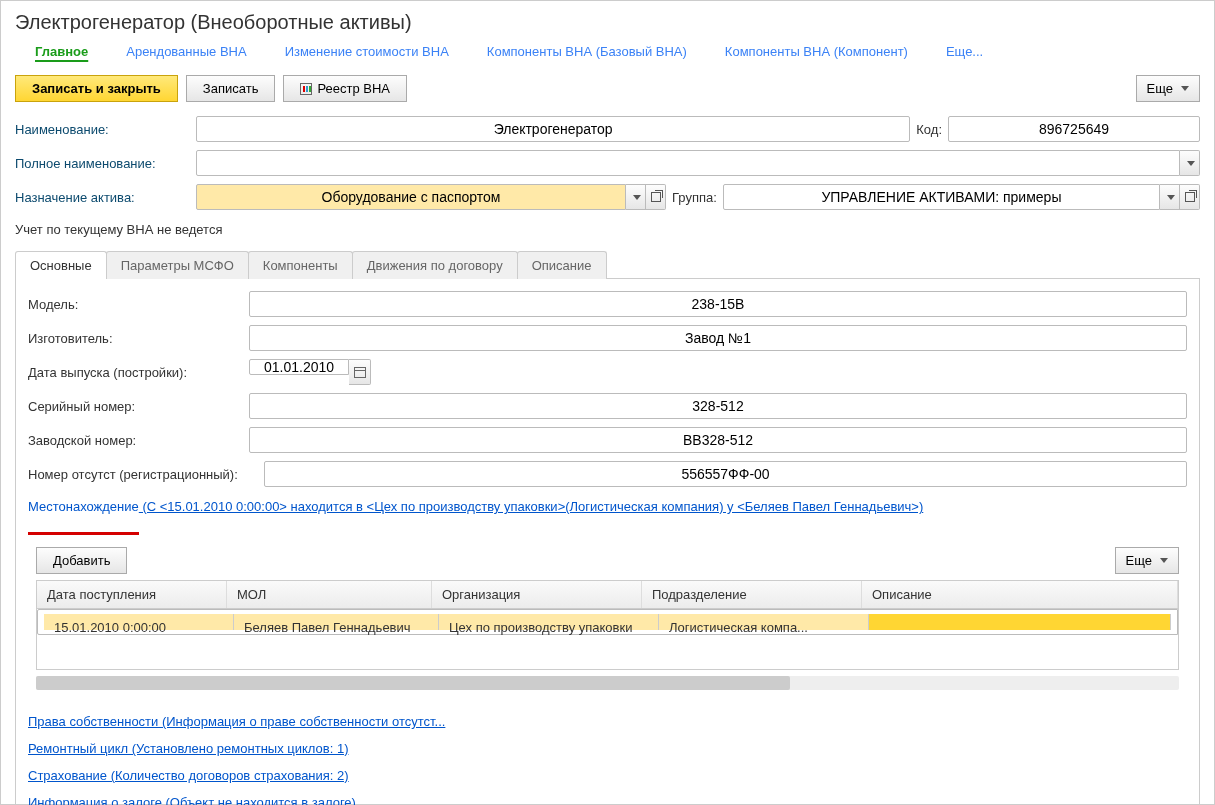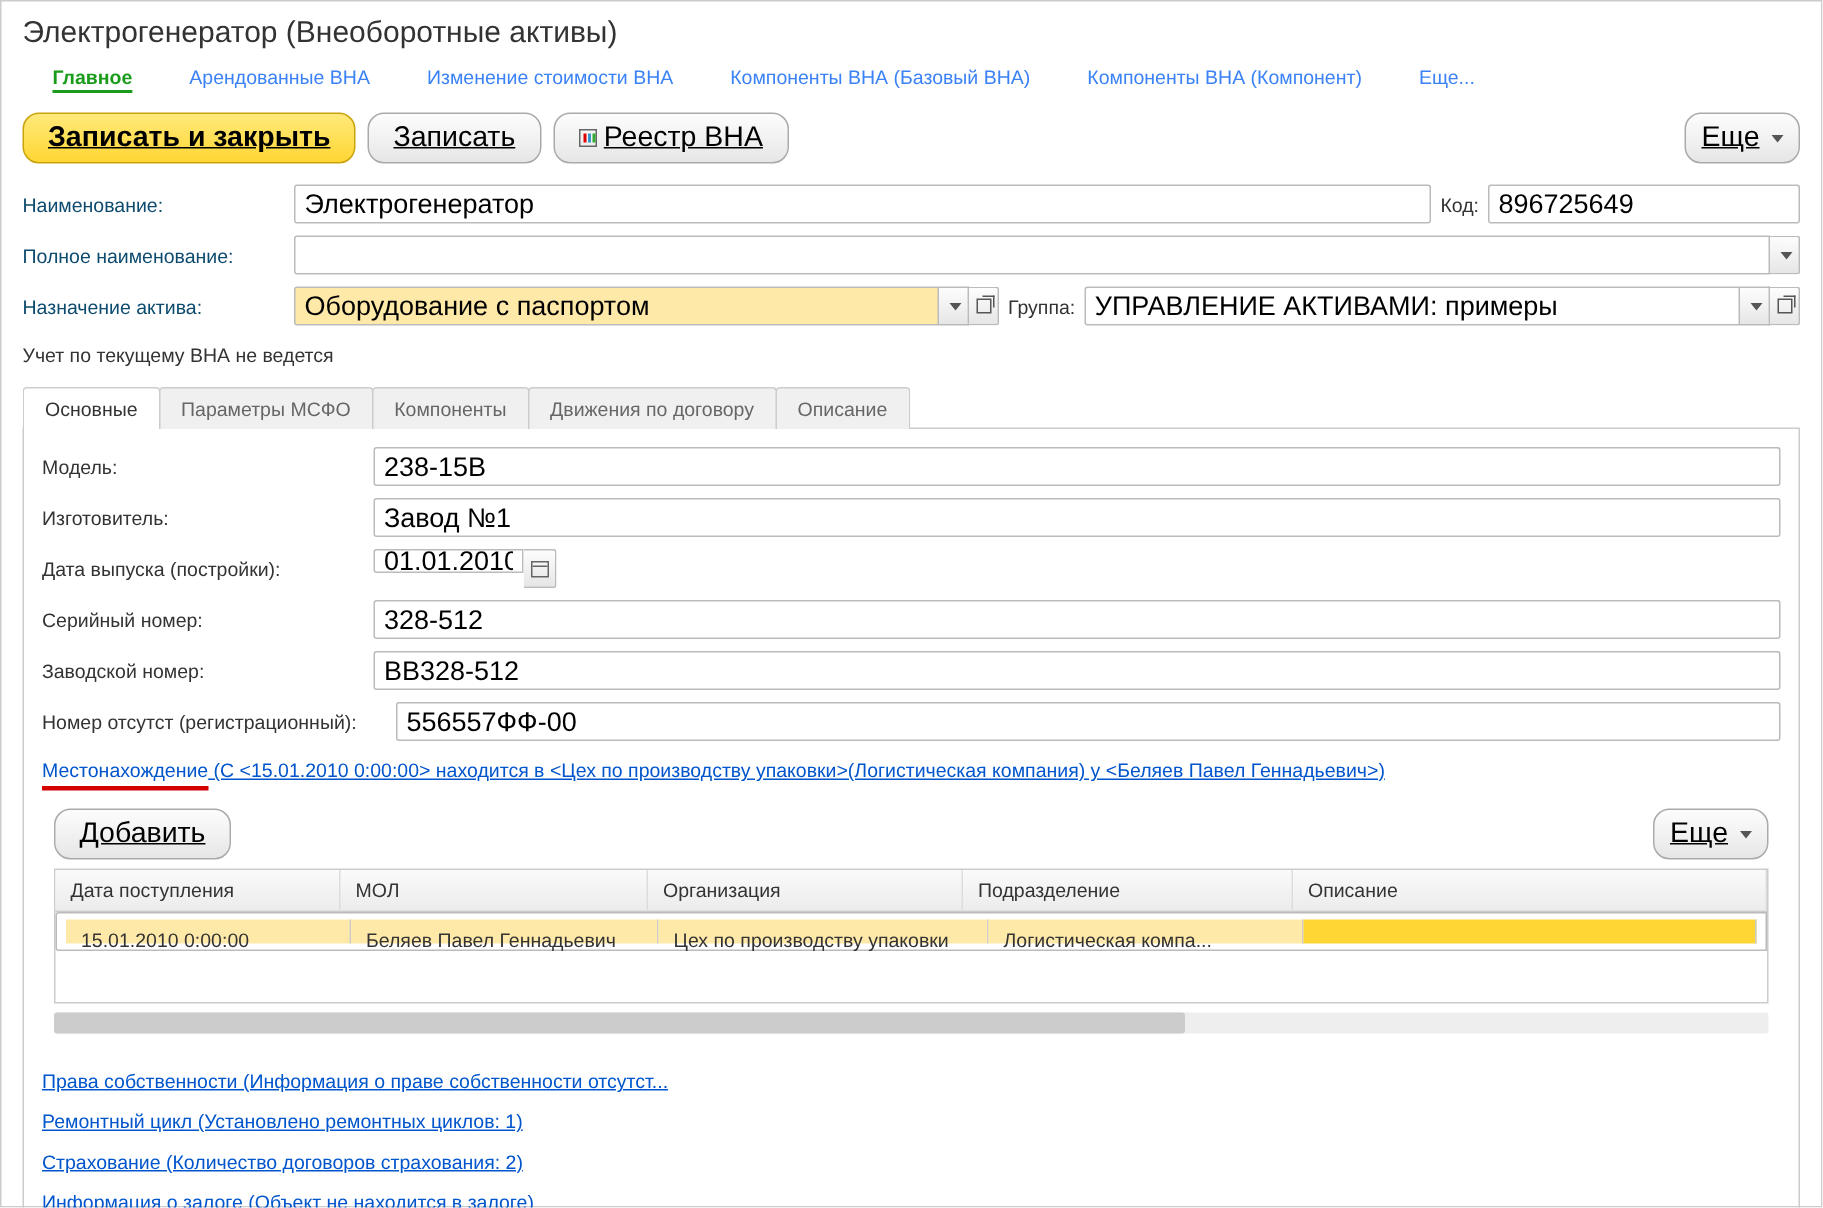--- a/index.html
+++ b/index.html
@@ -3,21 +3,21 @@
 <meta charset="utf-8">
 <style>
 * { box-sizing: border-box; margin: 0; padding: 0; }
 body { font-family: Arial, sans-serif; font-size: 13px; color: #333; background: #fff; }
 .window { width: 1215px; height: 805px; border: 1px solid #ccc; padding: 10px 14px; }
 .title { font-size: 20px; color: #333; margin-bottom: 10px; }
 .nav-tabs { display: flex; gap: 38px; margin-bottom: 14px; padding-bottom: 2px; margin-left: 20px; }
 .nav-tab { color: #3b82f6; cursor: pointer; }
 .nav-tab.active { color: #1a9c1a; font-weight: bold; text-decoration: underline; text-underline-offset: 4px; text-decoration-thickness: 2px; }
 .toolbar { display: flex; gap: 8px; margin-bottom: 14px; align-items: center; }
-.btn { border: 1px solid #aaa; background: linear-gradient(#fdfdfd,#e6e6e6); padding: 5px 16px; border-radius: 11px; cursor: pointer; font-size: 19px; display: inline-flex; align-items: center; gap: 5px; text-decoration: underline; }
+.btn { border: 1px solid #aaa; background: linear-gradient(#fdfdfd,#e6e6e6); padding: 5px 16px; border-radius: 0; cursor: pointer; font-size: 13px; display: inline-flex; align-items: center; gap: 5px; }
 .btn-primary { background: linear-gradient(#ffe97a,#ffd633); border-color: #c9a30c; font-weight: bold; }
 .btn-more { margin-left: auto; padding: 5px 10px; }
 .chev-down { display:inline-block; width:0; height:0; border-left:4px solid transparent; border-right:4px solid transparent; border-top:5px solid #555; margin-left:3px;}
 .reg-icon { display:inline-block; width:12px; height:12px; border:1px solid #666; position:relative; }
 .reg-icon::before { content:''; position:absolute; left:2px; top:2px; width:2px; height:6px; background:#d00; }
 .reg-icon::after { content:''; position:absolute; left:5px; top:2px; width:2px; height:6px; background:#39c; box-shadow: 3px 0 0 #3a3; }
 .form-row { display: flex; align-items: center; margin-bottom: 8px; gap: 6px; }
 .lbl { width: 175px; color: #0c4a6e; }
 .txt { border: 1px solid #bbb; padding: 4px 6px; height: 26px; background: #fff; flex: 1; border-radius:2px;}
 .sel-wrap { display: flex; flex: 1; }
@@ -31,35 +31,35 @@
 .sub-tab:not(.active){ background:#f0f0f0; color:#666;}
 .content { border:1px solid #ccc; border-top:none; padding:12px; }
 .frow { display:flex; align-items:center; margin-bottom:8px; gap:6px;}
 .flbl { width:215px; }
 .date-wrap { display:flex; }
 .date-in { border:1px solid #bbb; padding:4px 6px; height:16px; width:100px; border-radius:2px 0 0 2px;}
 .cal-btn{ width:22px;height:26px; border:1px solid #bbb; border-left:none; background:linear-gradient(#fdfdfd,#e6e6e6); border-radius:0 2px 2px 0; display:flex; align-items:center; justify-content:center; cursor:pointer;}
 .cal-icon{ width:12px;height:11px;border:1px solid #666; position:relative;}
 .cal-icon::before{content:'';position:absolute;top:2px;left:0;right:0;height:1px;background:#666;}
 .link-section { color:#0055cc; text-decoration:underline; cursor:pointer; margin:12px 0 8px 0; display:block;}
-.red-under { border-bottom: 3px solid #d40000; display:inline-block; padding-bottom:3px;}
+.red-under { border-bottom: 3px solid #d40000; display:inline-block; padding-bottom:18px;}
 .sub-toolbar { display:flex; gap:8px; margin-bottom:6px;}
 .grid { border:1px solid #ccc; }
 .grid-head { display:flex; background:linear-gradient(#fafafa,#ececec); border-bottom:1px solid #ccc;}
 .gcell { padding:6px 10px; border-right:1px solid #ddd;}
 .c1{width:190px;} .c2{width:205px;} .c3{width:220px;} .c4{width:210px;} .c5{flex:1;}
 .grid-row{display:flex;}
 .grid-row.sel .gcell{ background:#ffe9a8; border-right-color:#ccc;}
 .grid-row.sel .c5{ background:#ffd633;}
 .grid-body{ height:60px;}
 .hscroll{ height:14px; background:#eee; margin:6px 0 2px; position:relative; border-radius:2px;}
 .hscroll-thumb{ position:absolute; height:14px; left:0; width:66%; background:#ccc; border-radius:2px;}
 .open-icon{width:10px;height:10px;border:1px solid #555;position:relative;display:inline-block;}
 .open-icon::after{content:'';position:absolute;width:7px;height:7px;border-top:1px solid #555;border-right:1px solid #555;top:-3px;right:-3px;transform:rotate(0);}
-input{font-family:Arial,sans-serif;font-size:18px;}
+input{font-family:Arial,sans-serif;font-size:14px;text-align:center;}
 .yellow-input{background:#ffe9a8;}
 </style>
 </head>
 <body>
 
 <div class="window">
   <div class="title">Электрогенератор (Внеоборотные активы)</div>
 
   <div class="nav-tabs">
     <span class="nav-tab active">Главное</span>
@@ -80,21 +80,21 @@
     <button class="btn btn-more">
       <span>Еще</span>
       <span class="chev-down"></span>
     </button>
   </div>
 
   <div class="form-row">
     <span class="lbl">Наименование:</span>
     <input class="txt" value="Электрогенератор" style="">
     <span>Код:</span>
-    <input class="txt" style="flex: 0 0 auto; width: 208px;" value="896725649">
+    <input class="txt" style="flex: 0 0 auto; width: 252px;" value="896725649">
   </div>
 
   <div class="form-row">
     <span class="lbl">Полное наименование:</span>
     <div class="sel-wrap">
       <input class="sel" value="" style="">
       <div class="sel-btn">
           <span class="chev-down"></span>
         </div>
     </div>

